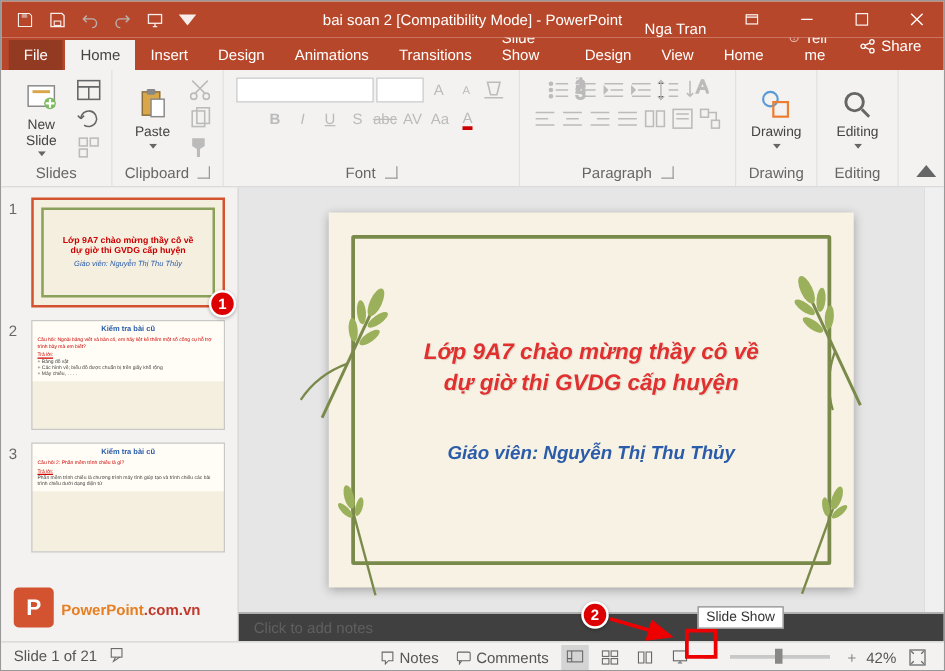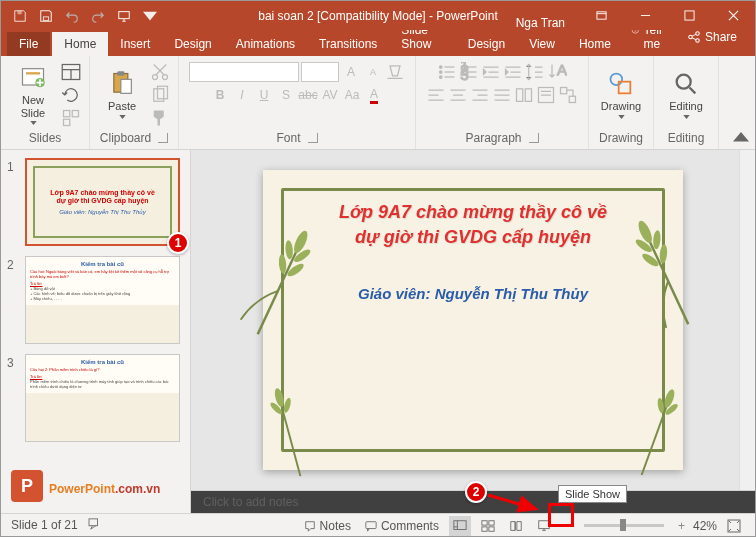--- a/index.html
+++ b/index.html
@@ -44,21 +44,21 @@
 .thumb-sub{color:#2a5caa;font-size:6px;font-style:italic;margin-top:4px}
 .thumb-check{background:#fffdf5;padding:4px;font-size:5px;color:#444;text-align:left}
 .thumb-check-title{text-align:center;color:#2a5caa;font-weight:bold;font-size:6px;margin-bottom:2px}
 .callout{position:absolute;width:22px;height:22px;background:#d00;border:2px solid #fff;border-radius:50%;color:#fff;display:flex;align-items:center;justify-content:center;font-size:12px;font-weight:bold;box-shadow:0 1px 3px rgba(0,0,0,.3);z-index:20}
 .slide-area{flex:1;display:flex;flex-direction:column;position:relative}
 .slide-canvas{flex:1;display:flex;align-items:center;justify-content:center;padding:20px 40px;position:relative}
 .slide{width:420px;height:300px;background:#f7f2e3;box-shadow:0 2px 8px rgba(0,0,0,.3);position:relative}
 .slide-border{position:absolute;inset:18px;border:3px solid #7a8a4a;border-radius:2px}
 .wheat{position:absolute;width:60px;height:120px}
 .wheat svg{width:100%;height:100%}
-.slide-content{position:absolute;inset:30px;display:flex;flex-direction:column;align-items:center;text-align:center;z-index:2}
+.slide-content{position:absolute;inset:30px;display:flex;flex-direction:column;align-items:center;justify-content:center;text-align:center;z-index:2}
 .slide-red{color:#e03030;font-size:18px;font-weight:bold;font-style:italic;line-height:1.4;text-shadow:1px 1px 0 rgba(0,0,0,.1)}
 .slide-blue{color:#2a5caa;font-size:15px;font-style:italic;font-weight:bold;margin-top:35px}
 .notes-area{height:26px;background:#404040;border-top:1px solid #d4d4d4;padding:4px 12px;color:#999;font-size:12px;position:relative}
 .statusbar{height:24px;background:#f3f2f1;border-top:1px solid #d4d4d4;display:flex;align-items:center;padding:0 10px;font-size:11px;color:#555;gap:10px;position:relative}
 .status-left{display:flex;align-items:flex-start;gap:10px}
 .status-right{margin-left:auto;display:flex;align-items:center;gap:6px}
 .status-btn{display:flex;align-items:center;gap:4px;padding:0 4px}
 .view-btn{width:22px;height:20px;display:flex;align-items:center;justify-content:center;color:#666}
 .view-btn.active{background:#d4d4d4}
 .view-btn svg{width:14px;height:14px}

